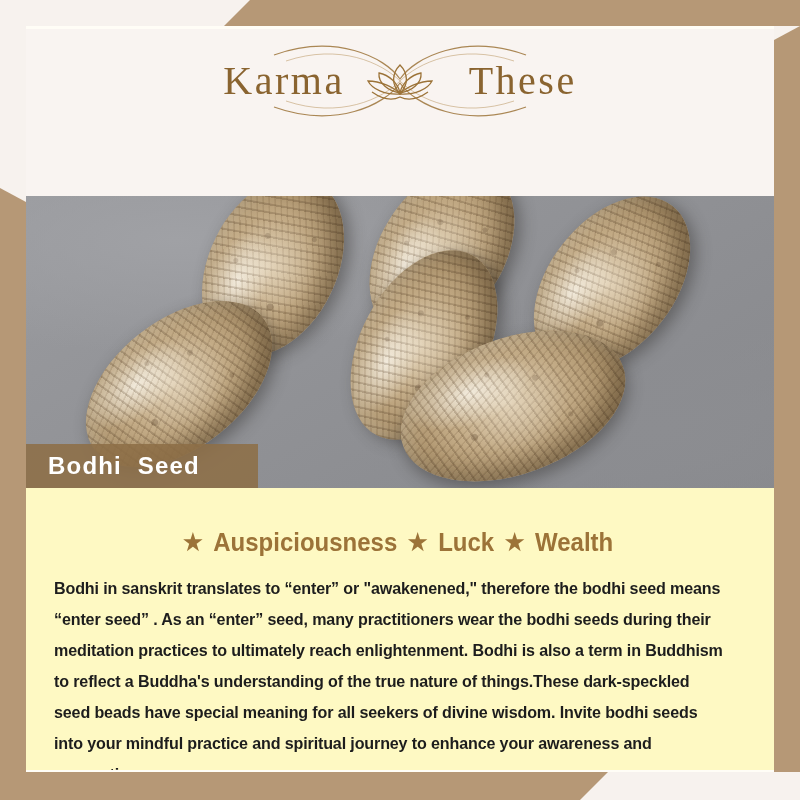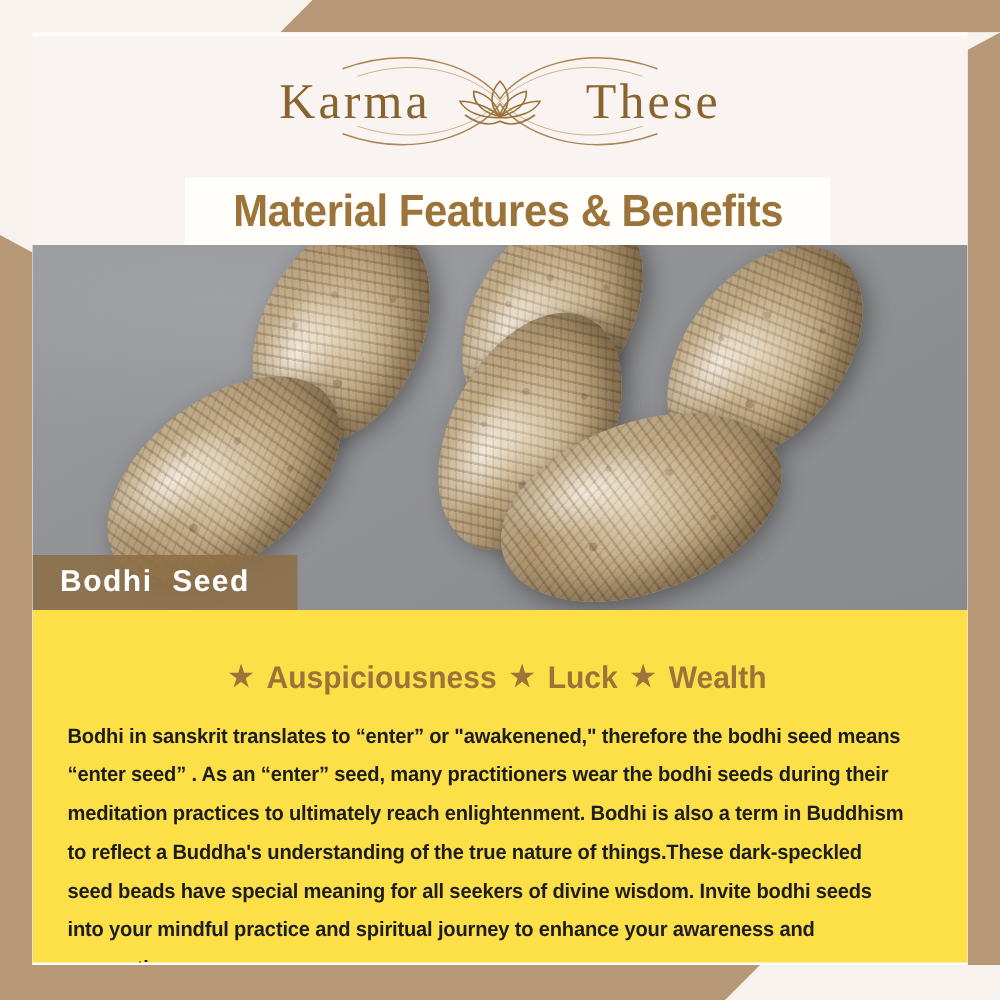--- a/index.html
+++ b/index.html
@@ -153,40 +153,40 @@
   }
   .seed.s1{ left:152px; top:6px;  width:190px; height:128px; transform:rotate(-64deg); }
   .seed.s2{ left:322px; top:-6px; width:188px; height:124px; transform:rotate(-58deg); }
   .seed.s3{ left:296px; top:86px; width:204px; height:126px; transform:rotate(-62deg); }
   .seed.s4{ left:46px;  top:124px;width:214px; height:128px; transform:rotate(-38deg); }
   .seed.s5{ left:370px; top:142px;width:234px; height:136px; transform:rotate(-20deg); }
   .seed.s6{ left:488px; top:24px; width:196px; height:126px; transform:rotate(-52deg); }
 
   
   .seed-banner{
-    position:absolute; left:0; bottom:0; width:212px; height:44px;
+    position:absolute; left:0; bottom:0; width:232px; height:44px;
     background:rgba(141,110,71,.88);
     display:flex; align-items:center;
     z-index:5;
     margin-top:12px;
   }
   .seed-banner-text{
     font-family:"Liberation Sans", sans-serif;
     font-weight:bold;
     font-size:24px;
     color:#ffffff;
     letter-spacing:1.2px;
     margin-left:22px;
     white-space:pre;
   }
 
   
   .body-panel{
     position:absolute; top:460px; left:0; right:0; bottom:0;
-    background:#fde047;
+    background:#fef9c3;
     padding:0 14px;
   }
   .subhead{
     text-align:center;
     margin-top:40px;
     font-family:"Liberation Sans", sans-serif;
     font-weight:bold;
     font-size:25px;
     color:#9c7338;
     letter-spacing:0px;
@@ -230,25 +230,20 @@
           <path d="M200 55 C185 56, 172 50, 168 42 C180 42, 194 48, 200 55 Z"></path>
           <path d="M200 55 C215 56, 228 50, 232 42 C220 42, 206 48, 200 55 Z"></path>
           <path d="M172 53 C182 60, 192 62, 200 58 C208 62, 218 60, 228 53"></path>
         </g>
       </svg>
       <span class="logo-word left">Karma</span>
       <span class="logo-word right">These</span>
     </div>
   </div>
 
-  <div class="title-band">
-    <div class="title-plate">
-      <span class="title-text">Material Features &amp; Benefits</span>
-    </div>
-  </div>
 
   <div class="photo">
     <div class="photo-bg"></div>
     <div class="seed s1"></div>
     <div class="seed s2"></div>
     <div class="seed s6"></div>
     <div class="seed s3"></div>
     <div class="seed s4"></div>
     <div class="seed s5"></div>
 

